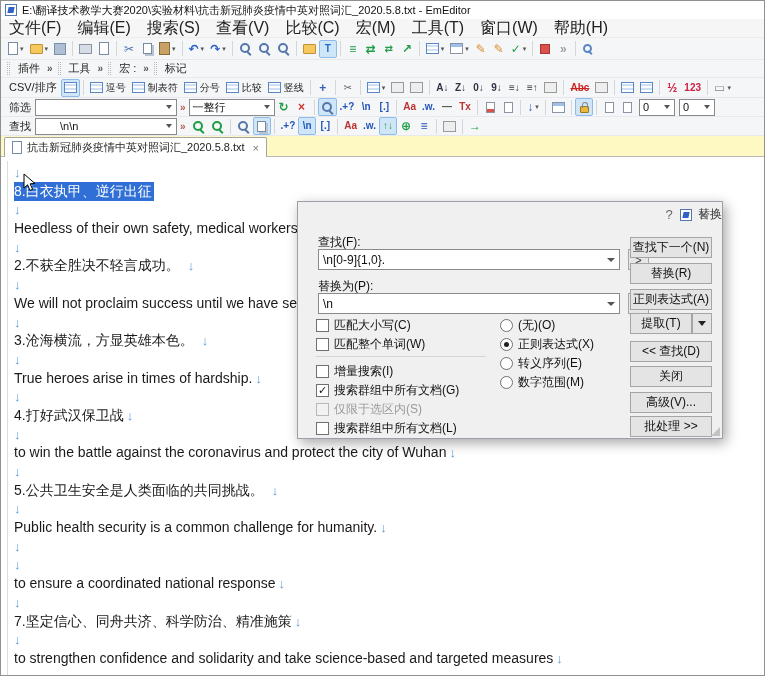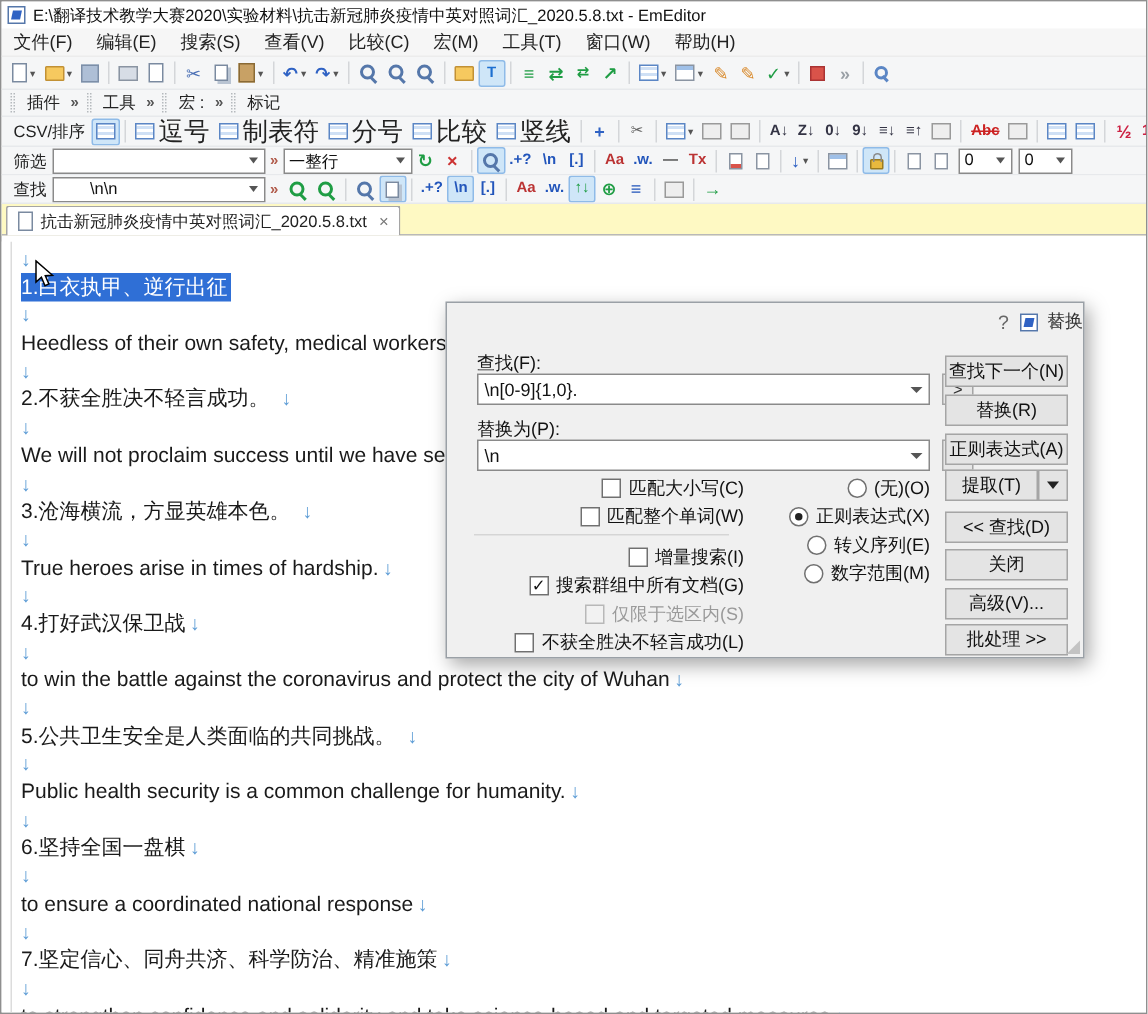--- a/index.html
+++ b/index.html
@@ -5,35 +5,35 @@
   html,body{margin:0;padding:0;background:#d8d8d8;}
   *{box-sizing:border-box;font-family:"Liberation Sans","DejaVu Sans",sans-serif;}
   #win{position:relative;width:765px;height:676px;background:#fff;border:1px solid #8f8f8f;overflow:hidden;}
 
   
   #titlebar{height:18px;background:#ffffff;display:flex;align-items:center;padding-left:4px;font-size:11px;color:#111;}
   .appicon{width:12px;height:12px;background:#fff;border:1px solid #5577aa;position:relative;margin-right:5px;flex:none;}
   .appicon::after{content:"";position:absolute;left:2px;top:2px;width:6px;height:6px;background:#2f62c4;transform:skewX(-12deg);}
 
   
-  #menubar{height:19px;background:#f6f6f6;display:flex;align-items:center;font-size:12px;color:#222;border-bottom:1px solid #ececec;}
+  #menubar{height:19px;background:#f6f6f6;display:flex;align-items:center;font-size:16px;color:#222;border-bottom:1px solid #ececec;}
   .menu-item{padding:2px 8px;cursor:default;}
 
   
   .tbar{display:flex;align-items:center;background:#f5f6f7;border-bottom:1px solid #e7e9ec;padding-left:4px;overflow:hidden;white-space:nowrap;}
   #tb-main{height:22px;}
   #tb-groups{height:18px;}
   #tb-csv{height:20px;}
   #tb-filter{height:19px;}
   #tb-find{height:19px;}
   .tbtn{height:18px;min-width:18px;display:inline-flex;align-items:center;justify-content:center;gap:1px;padding:0 2px;border:1px solid transparent;border-radius:2px;cursor:default;}
   .tbtn.active{background:#cfe6f8;border-color:#8fbbe8;}
   .glyph{font-size:10px;font-weight:bold;line-height:1;}
   .glyph.big{font-size:12px;}
-  .tlabel{font-size:17px;color:#222;margin-left:2px;}
+  .tlabel{font-size:10px;color:#222;margin-left:2px;}
   .tcaret{font-size:7px;color:#555;margin-left:1px;}
   .sep{display:inline-block;width:1px;height:15px;background:#d4d6d9;margin:0 3px;flex:none;}
   .grip{display:inline-block;width:3px;height:13px;margin:0 4px 0 2px;border-left:1px dotted #b5b9bd;border-right:1px dotted #b5b9bd;}
   .rowlabel{font-size:11px;color:#222;margin:0 4px;}
   .chev{font-size:10px;color:#b05a4a;margin:0 3px;font-weight:bold;}
 
   
   .shape{display:inline-block;flex:none;}
   .s-page{width:10px;height:13px;background:#fff;border:1px solid #7a8aa0;}
   .s-folder{width:13px;height:10px;background:#f6c95f;border:1px solid #c29135;border-radius:1px;}
@@ -93,21 +93,21 @@
   .dcombo .cval{flex:1;}
   .dcombo .ddz{width:16px;height:100%;display:flex;align-items:center;justify-content:center;}
   .dcombo .ddz::after{content:"";border-left:4px solid transparent;border-right:4px solid transparent;border-top:4px solid #555;}
   .xbtn{position:absolute;width:21px;height:21px;background:#e6e6e6;border:1px solid #a5a5a5;font-size:11px;color:#333;display:flex;align-items:center;justify-content:center;}
   .dbtn{position:absolute;left:332px;width:82px;height:21px;background:#e4e4e4;border:1px solid #a5a5a5;font-size:12px;color:#111;display:flex;align-items:center;justify-content:center;}
   #db4{width:62px;}
   #db4c{position:absolute;left:394px;width:20px;height:21px;background:#e4e4e4;border:1px solid #a5a5a5;display:flex;align-items:center;justify-content:center;}
   #db4c::after{content:"";border-left:4px solid transparent;border-right:4px solid transparent;border-top:5px solid #222;}
   #db1{top:35px;} #db2{top:61px;} #db3{top:87px;} #db4,#db4c{top:111px;}
   #db5{top:139px;} #db6{top:164px;} #db7{top:190px;} #db8{top:214px;}
-  .optrow{display:flex;align-items:center;gap:5px;height:15px;margin-bottom:4px;font-size:12px;color:#111;justify-content:flex-end;}
+  .optrow{display:flex;align-items:center;gap:5px;height:15px;margin-bottom:4px;font-size:12px;color:#111;}
   .optrow.dis{color:#9a9a9a;}
   #cbcol{position:absolute;left:18px;top:116px;width:180px;}
   #rbcol{position:absolute;left:202px;top:116px;width:120px;}
   .cb{width:13px;height:13px;border:1px solid #707070;background:#fff;display:inline-flex;align-items:center;justify-content:center;font-size:11px;color:#111;flex:none;}
   .cb.dis{border-color:#b8b8b8;background:#f2f2f2;}
   .rb{width:13px;height:13px;border:1px solid #707070;border-radius:50%;background:#fff;flex:none;position:relative;}
   .rb.sel::after{content:"";position:absolute;left:3px;top:3px;width:5px;height:5px;background:#222;border-radius:50%;}
   .cdivider{height:1px;background:#d5d5d5;margin:3px 0 7px 0;width:170px;}
   #grip{position:absolute;right:2px;bottom:2px;width:0;height:0;border-left:9px solid transparent;border-bottom:9px solid #c3c3c3;}
 </style>
@@ -488,41 +488,40 @@
   <div id="tabbar">
     <div class="tab">
       <span class="shape s-page"></span>
       <span>抗击新冠肺炎疫情中英对照词汇_2020.5.8.txt</span>
       <span class="tclose">×</span>
     </div>
   </div>
 
   <div id="doc">
       <div class="line"><span class="arrow">↓</span></div>
-      <div class="line"><span class="selspan">1.白衣执甲、逆行出征</span></div>
+      <div class="line"><span class="selspan">8.白衣执甲、逆行出征</span></div>
       <div class="line"><span class="arrow">↓</span></div>
       <div class="line"><span>Heedless of their own safety, medical workers hea</span></div>
       <div class="line"><span class="arrow">↓</span></div>
       <div class="line"><span>2.不获全胜决不轻言成功。</span><span class="arrow trail gap">↓</span></div>
       <div class="line"><span class="arrow">↓</span></div>
       <div class="line"><span>We will not proclaim success until we have secure</span></div>
       <div class="line"><span class="arrow">↓</span></div>
       <div class="line"><span>3.沧海横流，方显英雄本色。</span><span class="arrow trail gap">↓</span></div>
       <div class="line"><span class="arrow">↓</span></div>
       <div class="line"><span>True heroes arise in times of hardship.</span><span class="arrow trail">↓</span></div>
       <div class="line"><span class="arrow">↓</span></div>
       <div class="line"><span>4.打好武汉保卫战</span><span class="arrow trail">↓</span></div>
       <div class="line"><span class="arrow">↓</span></div>
       <div class="line"><span>to win the battle against the coronavirus and protect the city of Wuhan</span><span class="arrow trail">↓</span></div>
       <div class="line"><span class="arrow">↓</span></div>
       <div class="line"><span>5.公共卫生安全是人类面临的共同挑战。</span><span class="arrow trail gap">↓</span></div>
       <div class="line"><span class="arrow">↓</span></div>
       <div class="line"><span>Public health security is a common challenge for humanity.</span><span class="arrow trail">↓</span></div>
       <div class="line"><span class="arrow">↓</span></div>
-      <div class="line"><span>6.坚持全国一盘棋</span><span class="arrow trail">↓</span></div>
       <div class="line"><span class="arrow">↓</span></div>
       <div class="line"><span>to ensure a coordinated national response</span><span class="arrow trail">↓</span></div>
       <div class="line"><span class="arrow">↓</span></div>
       <div class="line"><span>7.坚定信心、同舟共济、科学防治、精准施策</span><span class="arrow trail">↓</span></div>
       <div class="line"><span class="arrow">↓</span></div>
       <div class="line"><span>to strengthen confidence and solidarity and take science-based and targeted measures</span><span class="arrow trail">↓</span></div>
     </div>
 
   <svg id="cursor" width="15" height="20" viewBox="0 0 15 20">
     <path d="M1,1 L1,15 L4.6,11.8 L7,17.5 L9.6,16.3 L7.2,10.8 L12,10.5 Z" fill="#fff" stroke="#000" stroke-width="1"></path>
@@ -567,21 +566,21 @@
         <div class="optrow">
           <span class="cb">✓</span>
           <span>搜索群组中所有文档(G)</span>
         </div>
         <div class="optrow dis">
           <span class="cb dis"></span>
           <span>仅限于选区内(S)</span>
         </div>
         <div class="optrow">
           <span class="cb"></span>
-          <span>不获全胜决不轻言成功(L)</span>
+          <span>搜索群组中所有文档(L)</span>
         </div>
       </div>
     <div id="rbcol">
         <div class="optrow">
           <span class="rb"></span>
           <span>(无)(O)</span>
         </div>
         <div class="optrow">
           <span class="rb sel"></span>
           <span>正则表达式(X)</span>

